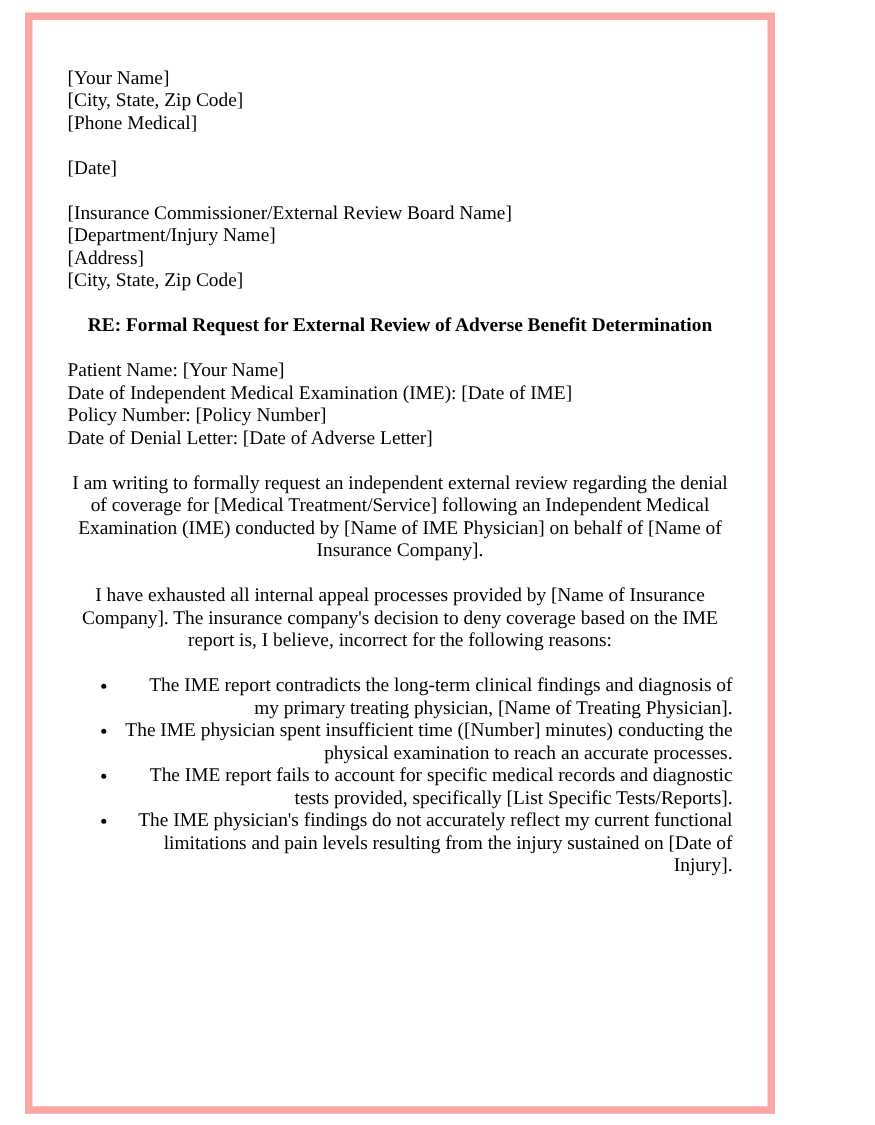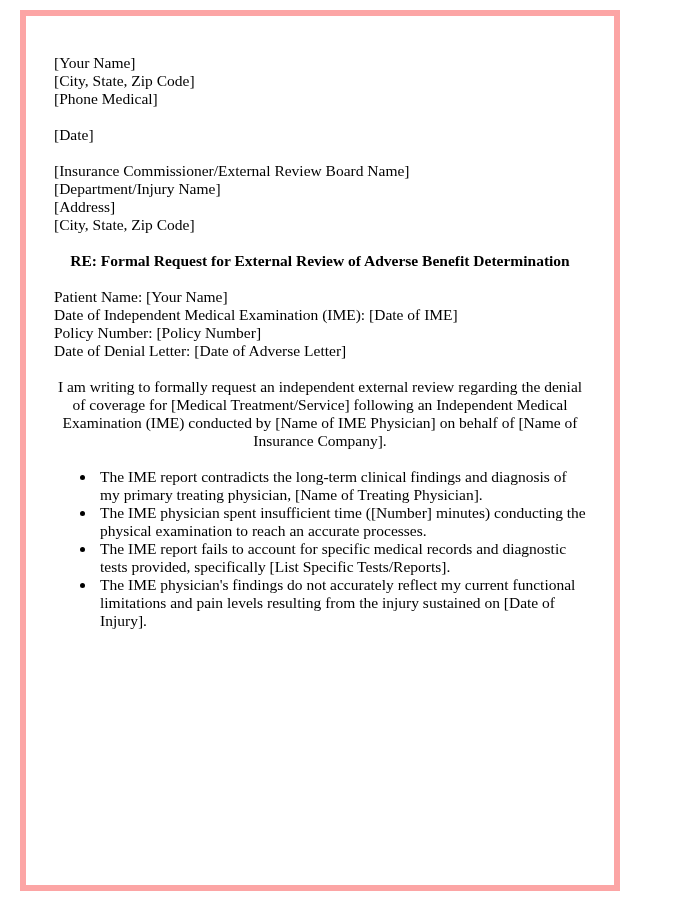--- a/index.html
+++ b/index.html
@@ -39,20 +39,21 @@
     margin: 0 0 18px 0;
     text-align: center;
   }
   ul.bullets {
     margin: 0 0 18px 0;
     padding: 0 0 0 42px;
   }
   ul.bullets li {
     margin: 0;
     padding-left: 4px;
+    text-align: right;
   }
 </style>
 </head>
 <body>
 
 <div class="page">
 
   <div class="block">
     <div class="line">[Your Name]</div>
     <div class="line">[City, State, Zip Code]</div>
@@ -75,20 +76,21 @@
   <div class="block">
     <div class="line">Patient Name: [Your Name]</div>
     <div class="line">Date of Independent Medical Examination (IME): [Date of IME]</div>
     <div class="line">Policy Number: [Policy Number]</div>
     <div class="line">Date of Denial Letter: [Date of Adverse Letter]</div>
   </div>
 
 
   <p class="para">I am writing to formally request an independent external review regarding the denial of coverage for [Medical Treatment/Service] following an Independent Medical Examination (IME) conducted by [Name of IME Physician] on behalf of [Name of Insurance Company].</p>
 
+  <p class="para">I have exhausted all internal appeal processes provided by [Name of Insurance Company]. The insurance company's decision to deny coverage based on the IME report is, I believe, incorrect for the following reasons:</p>
 
   <ul class="bullets">
     <li>The IME report contradicts the long-term clinical findings and diagnosis of my primary treating physician, [Name of Treating Physician].</li>
     <li>The IME physician spent insufficient time ([Number] minutes) conducting the physical examination to reach an accurate processes.</li>
     <li>The IME report fails to account for specific medical records and diagnostic tests provided, specifically [List Specific Tests/Reports].</li>
     <li>The IME physician's findings do not accurately reflect my current functional limitations and pain levels resulting from the injury sustained on [Date of Injury].</li>
   </ul>
 
 
 </div>

